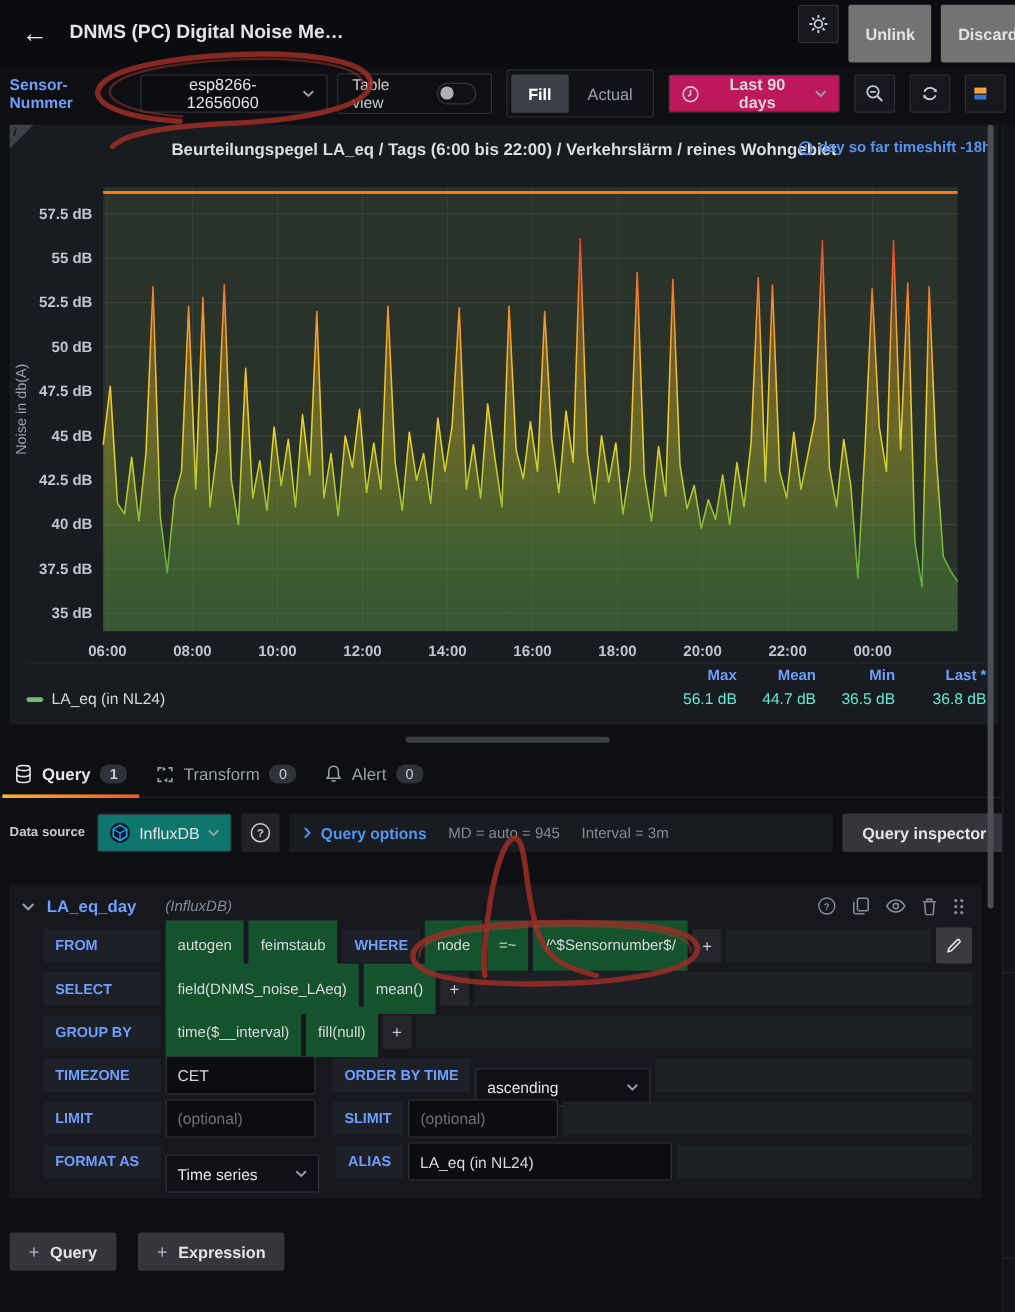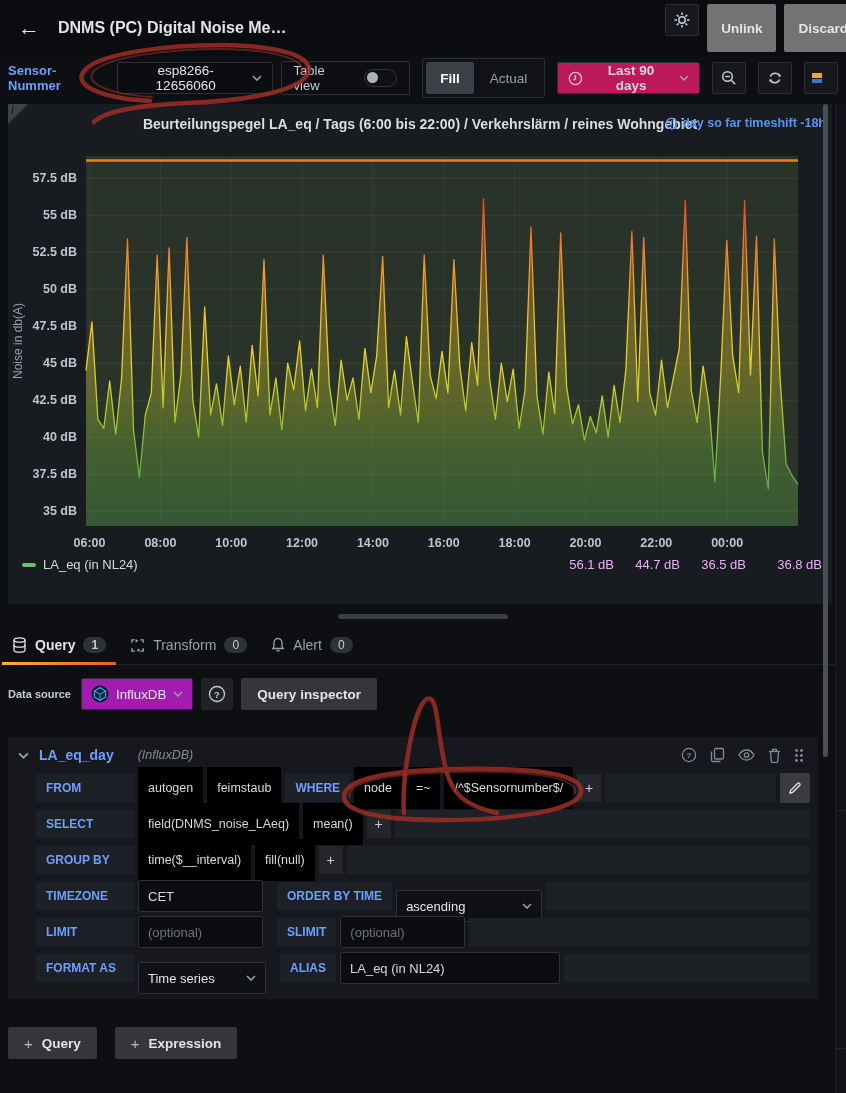--- a/index.html
+++ b/index.html
@@ -40,51 +40,51 @@
   .timeshift{position:absolute;right:6px;top:12px;display:flex;align-items:center;gap:4px;color:#5794f2;font-size:12.5px;font-weight:700;white-space:nowrap;}
   #chart svg{display:block;}
   .legend{padding:0 10px 0 14px;}
   .legend-hdr{display:flex;border-top:1px solid #23262c;padding-top:3px;}
   .legend-hdr .name-sp{flex:1;}
   .lcol{width:66px;text-align:right;color:#6e9fff;font-weight:700;font-size:12.5px;cursor:pointer;}
   .lcol.last{width:76px;}
   .legend-row{display:flex;align-items:center;padding:5px 0 6px;}
   .legend-name{display:flex;align-items:center;gap:7px;flex:1;color:#d8d9da;font-size:13px;cursor:pointer;}
   .marker{width:14px;height:4px;border-radius:2px;background:#73bf69;}
-  .lval{width:66px;text-align:right;color:#f0abfc;font-size:13px;}
+  .lval{width:66px;text-align:right;color:#5eead4;font-size:13px;}
   .lval.last{width:76px;}
   .resize-handle{margin:10px auto 0;width:170px;height:5px;border-radius:3px;background:#3b3e45;cursor:row-resize;}
   
   .tabs{margin-top:7px;display:flex;align-items:stretch;gap:4px;border-bottom:1px solid #1f2227;padding:0 2px;height:38px;}
   .tab{display:flex;align-items:center;gap:8px;padding:0 10px;color:#9aa0a8;cursor:pointer;position:relative;font-size:14px;}
   .tab .cnt{background:#2f3238;border-radius:10px;padding:1px 8px;font-size:12px;color:#c7cbd2;}
   .tab.active{color:#e3e4e6;font-weight:700;}
   .tab.active::after{content:"";position:absolute;left:0;right:0;bottom:-1px;height:3px;
     background:linear-gradient(90deg,#f8b133,#f05a28);}
   
   .ds-row{margin:12px 8px 0;display:flex;align-items:center;gap:8px;height:34px;}
   .ds-label{color:#c7cbd2;font-size:11px;font-weight:700;margin-right:2px;}
-  .ds-dd{display:flex;align-items:center;gap:7px;background:#a21caf;border:1px solid #2c3036;border-radius:2px;height:32px;padding:0 9px;cursor:pointer;color:#e3e4e6;}
+  .ds-dd{display:flex;align-items:center;gap:7px;background:#0f766e;border:1px solid #2c3036;border-radius:2px;height:32px;padding:0 9px;cursor:pointer;color:#e3e4e6;}
   .help-btn{background:#202226;border:none;border-radius:2px;height:32px;width:32px;display:flex;align-items:center;justify-content:center;cursor:pointer;}
   .qopts{flex:1;display:flex;align-items:center;gap:18px;background:#181b1f;border-radius:2px;height:32px;padding:0 12px;}
   .qopts .co{color:#5794f2;font-weight:700;cursor:pointer;display:flex;gap:8px;align-items:center;}
   .qopts .muted{color:#868b94;font-size:12.5px;}
   .qi-btn{background:#34363c;border:none;border-radius:2px;height:32px;padding:0 16px;color:#e3e4e6;font-weight:700;font-size:13.5px;cursor:pointer;}
   
   .qcard{margin:26px 0 0 8px;width:810px;background:#16181d;padding-bottom:10px;}
   .qhead{height:36px;display:flex;align-items:center;padding:0 14px 0 10px;gap:10px;}
   .qhead .chev{color:#9aa0a8;}
   .qname{color:#6e9fff;font-weight:700;font-size:14px;cursor:pointer;}
   .qds{color:#868b94;font-style:italic;font-size:12.5px;margin-left:14px;}
   .qicons{margin-left:auto;display:flex;gap:13px;align-items:center;}
   .qicons .qi{cursor:pointer;display:flex;opacity:.85;}
   .qrow{display:flex;align-items:center;gap:4px;margin:0 8px 6px 28px;height:30px;}
   .lbl{background:#1d2026;color:#6e9fff;font-weight:700;font-size:12px;height:28px;display:flex;align-items:center;padding:0 10px;width:78px;flex:none;}
   .kw{background:#1d2026;color:#6e9fff;font-weight:700;font-size:12px;height:28px;display:flex;align-items:center;padding:0 10px;cursor:pointer;}
-  .cell{background:#000000;color:#d8d9da;font-size:12.5px;height:42px;display:flex;align-items:center;padding:0 10px;cursor:pointer;white-space:nowrap;}
+  .cell{background:#14532d;color:#d8d9da;font-size:12.5px;height:42px;display:flex;align-items:center;padding:0 10px;cursor:pointer;white-space:nowrap;}
   .plus-cell{background:#24262c;color:#c7cbd2;height:28px;width:24px;display:flex;align-items:center;justify-content:center;cursor:pointer;font-size:14px;}
   .filler{flex:1;background:#1d2025;height:28px;}
   .pencil-btn{background:#393b41;border:none;border-radius:2px;width:30px;height:30px;display:flex;align-items:center;justify-content:center;cursor:pointer;flex:none;}
   .tin{background:#0c0d11;border:1px solid #2e3238;border-radius:2px;height:30px;color:#d8d9da;font-size:13px;padding:0 9px;font-family:inherit;}
   .tin::placeholder{color:#6e7278;}
   .sel{display:flex;align-items:center;justify-content:space-between;background:#0f1116;border:1px solid #2e3238;border-radius:2px;height:30px;padding:0 9px;color:#e3e4e6;font-size:13px;cursor:pointer;margin-top:20px;}
   .gap10{width:6px;flex:none;}
   
   .footer{margin:28px 8px 0;display:flex;gap:18px;}
   .add-btn{display:flex;align-items:center;gap:9px;background:#34363c;border:none;border-radius:2px;height:32px;padding:0 16px;color:#e3e4e6;font-weight:700;font-size:13.5px;cursor:pointer;}
@@ -248,20 +248,27 @@
         <text x="364.9253731343283" y="403" text-anchor="middle" font-size="12.5" font-weight="600" fill="#c0c5cc">14:00</text>
         <text x="435.7711442786069" y="403" text-anchor="middle" font-size="12.5" font-weight="600" fill="#c0c5cc">16:00</text>
         <text x="506.61691542288554" y="403" text-anchor="middle" font-size="12.5" font-weight="600" fill="#c0c5cc">18:00</text>
         <text x="577.4626865671642" y="403" text-anchor="middle" font-size="12.5" font-weight="600" fill="#c0c5cc">20:00</text>
         <text x="648.3084577114428" y="403" text-anchor="middle" font-size="12.5" font-weight="600" fill="#c0c5cc">22:00</text>
         <text x="719.1542288557214" y="403" text-anchor="middle" font-size="12.5" font-weight="600" fill="#c0c5cc">00:00</text>
         <text transform="translate(14,197) rotate(-90)" text-anchor="middle" font-size="12" fill="#9aa0a8">Noise in db(A)</text>
       </svg>
     </div>
   <div class="legend">
+    <div class="legend-hdr">
+      <span class="name-sp"></span>
+      <span class="lcol">Max</span>
+      <span class="lcol">Mean</span>
+      <span class="lcol">Min</span>
+      <span class="lcol last">Last *</span>
+    </div>
     <div class="legend-row">
       <span class="legend-name">
         <span class="marker"></span>
         <span>LA_eq (in NL24)</span>
       </span>
       <span class="lval">56.1 dB</span>
       <span class="lval">44.7 dB</span>
       <span class="lval">36.5 dB</span>
       <span class="lval last">36.8 dB</span>
     </div>
@@ -317,20 +324,30 @@
     <svg class="ic" width="10" height="6" viewBox="0 0 10 6">
         <polyline points="1,1 5,5 9,1" fill="none" stroke="#9aa0a8" stroke-width="1.6"></polyline>
       </svg>
   </button>
   <button class="help-btn">
     <svg class="ic" width="18" height="18" viewBox="0 0 18 18">
       <circle cx="9" cy="9" r="7.5" fill="none" stroke="#c7cbd2" stroke-width="1.3"></circle>
       <text x="9" y="12.6" text-anchor="middle" font-size="9.5" font-weight="bold" fill="#c7cbd2" font-family="Liberation Sans, sans-serif">?</text>
     </svg>
   </button>
+  <div class="qopts">
+    <span class="co">
+      <svg class="ic" width="6" height="10" viewBox="0 0 6 10">
+          <polyline points="1,1 5,5 1,9" fill="none" stroke="#5794f2" stroke-width="1.6"></polyline>
+        </svg>
+      <span>Query options</span>
+    </span>
+    <span class="muted">MD = auto = 945</span>
+    <span class="muted">Interval = 3m</span>
+  </div>
   <button class="qi-btn">Query inspector</button>
 </div>
 
 <section class="qcard">
   <div class="qhead">
     <svg class="ic chev" width="11" height="7" viewBox="0 0 10 6">
         <polyline points="1,1 5,5 9,1" fill="none" stroke="#9aa0a8" stroke-width="1.6"></polyline>
       </svg>
     <span class="qname">LA_eq_day</span>
     <span class="qds">(InfluxDB)</span>

